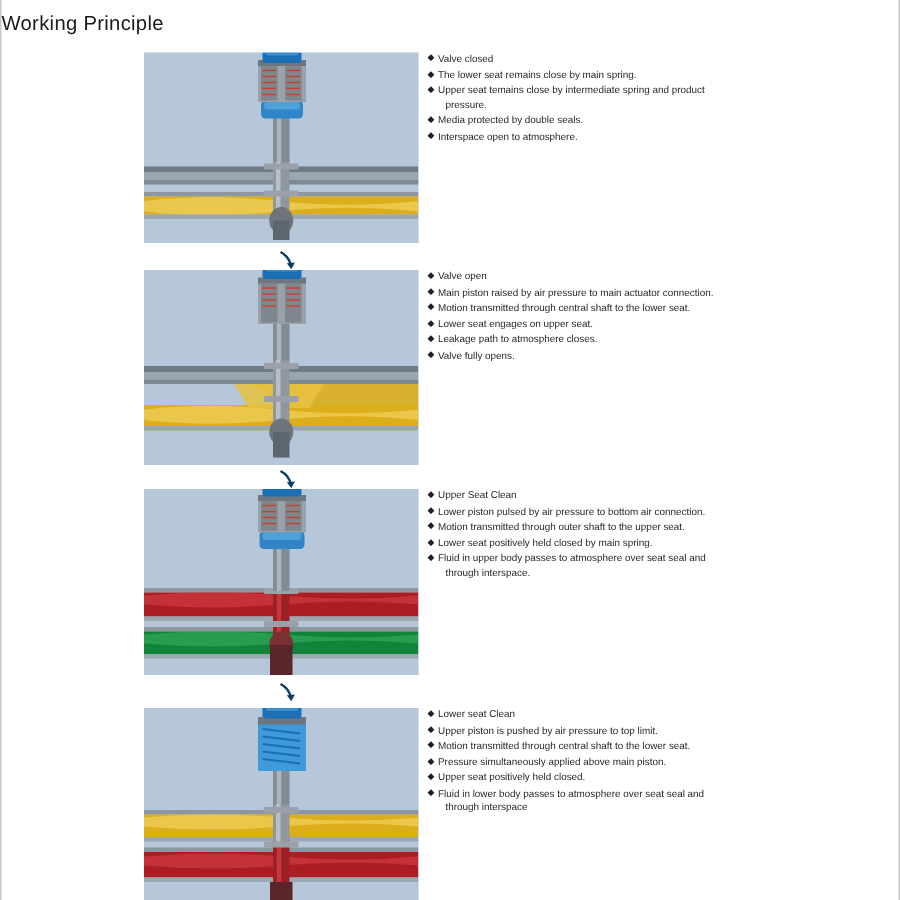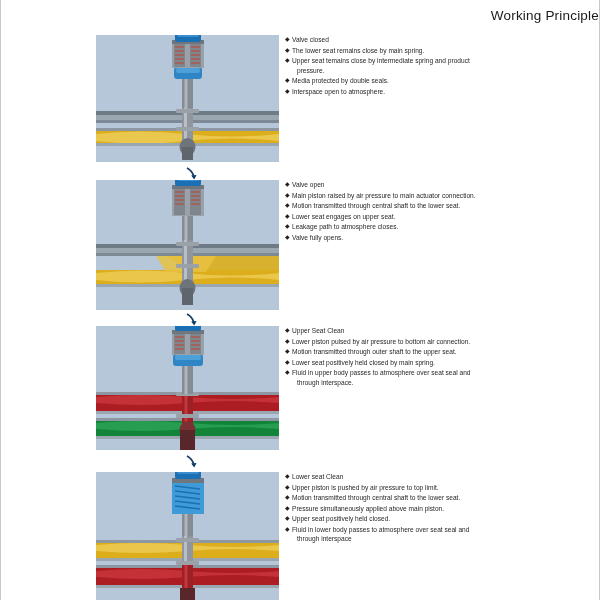--- a/index.html
+++ b/index.html
@@ -12,21 +12,21 @@
   }
   .page{
     position:relative;
     width:600px;height:600px;
     box-sizing:border-box;
     border-left:1px solid #c8c8c8;
     border-right:1px solid #c8c8c8;
     background:#fff;
   }
   .page-title{
-    text-align:right;
+    text-align:left;
     font-size:13.5px;
     color:#1a1a1a;
     padding-top:8px;
     letter-spacing:.2px;
     font-weight:400;
   }
 
   
   .section{
     position:absolute;

